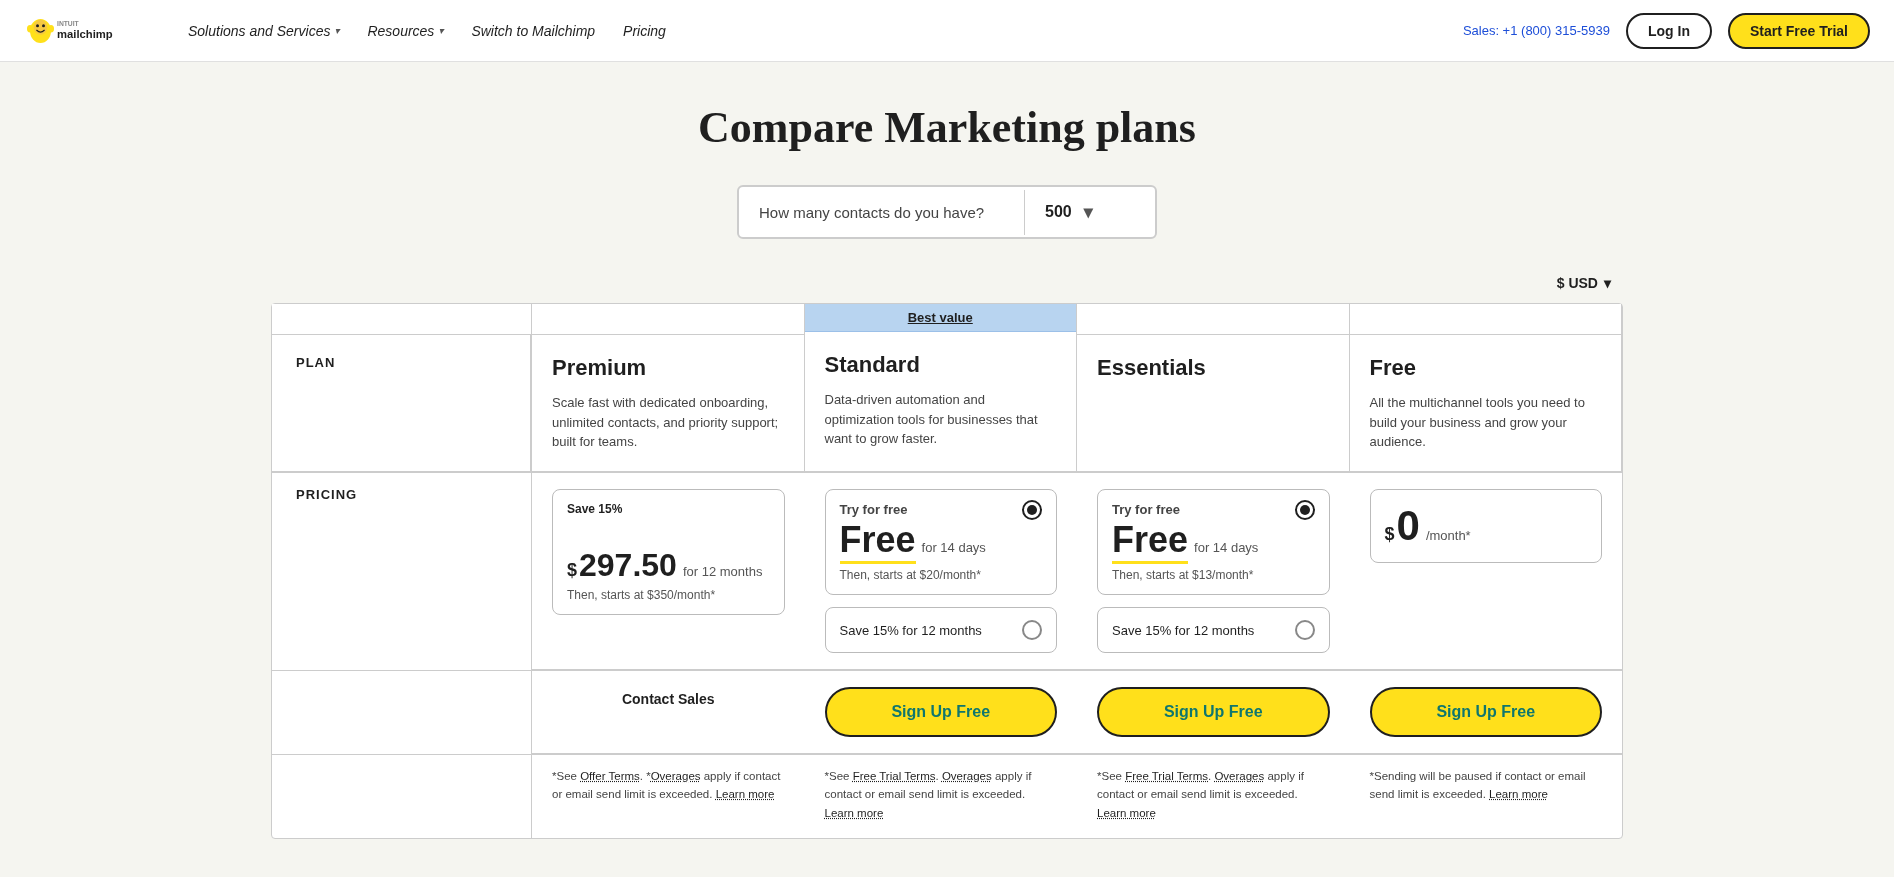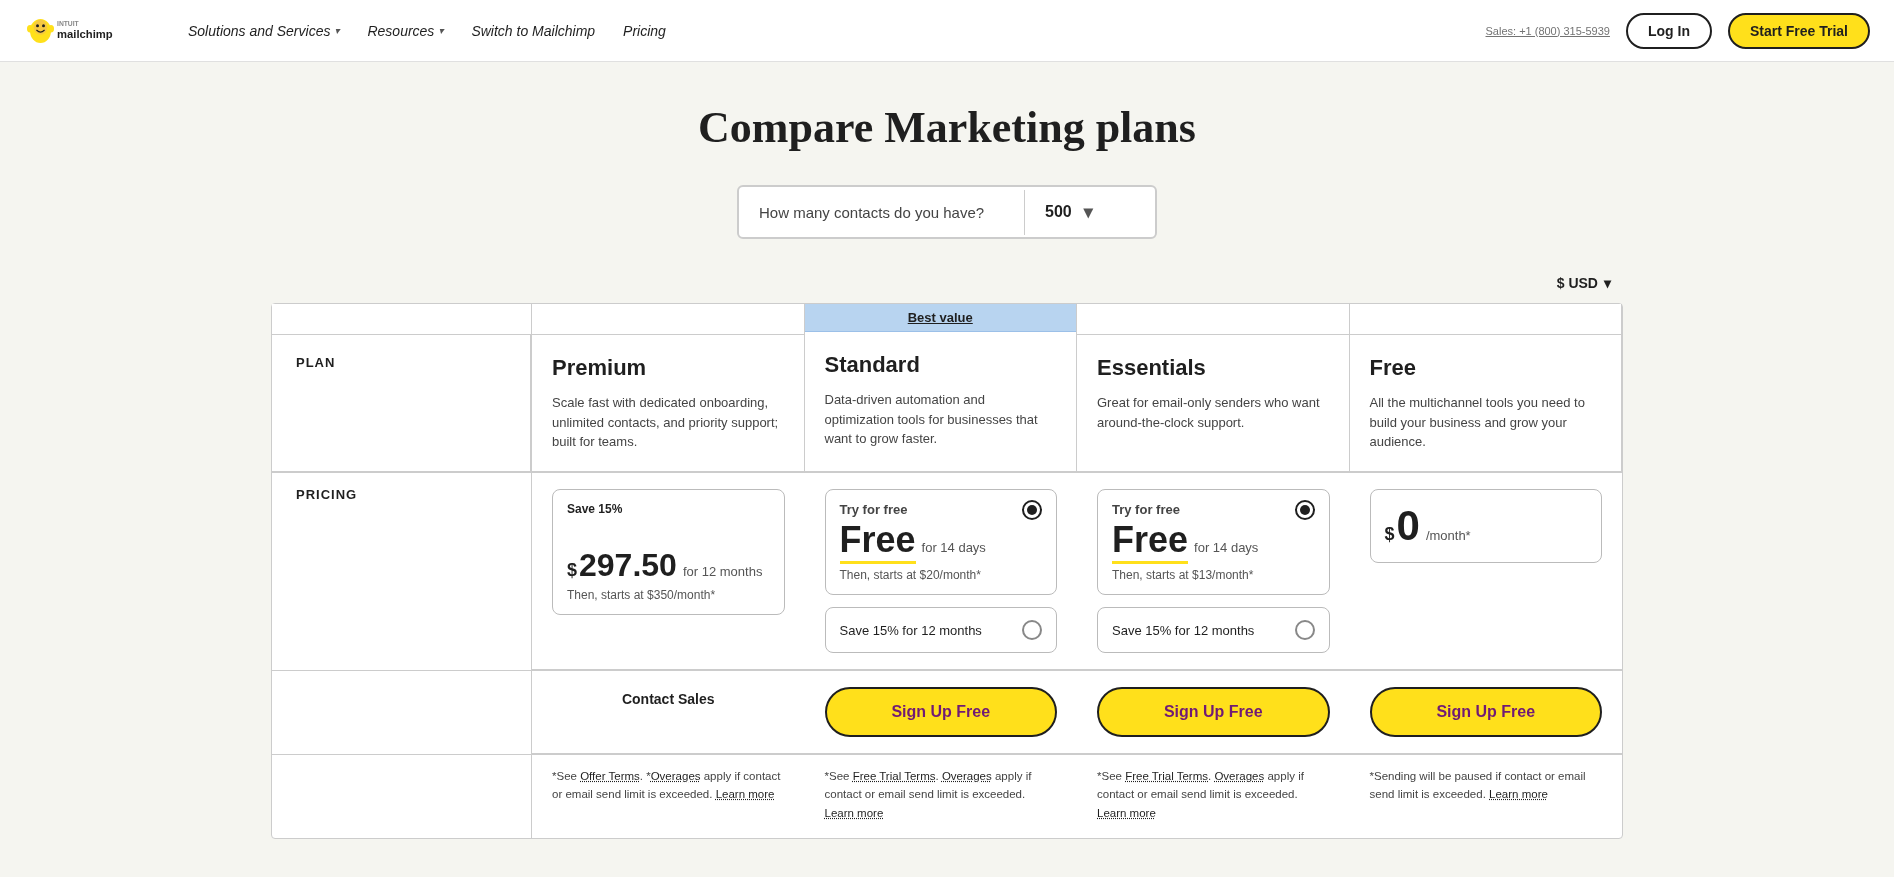--- a/index.html
+++ b/index.html
@@ -55,23 +55,22 @@
       font-size: 10px;
       color: #555;
     }
     .nav-right {
       display: flex;
       align-items: center;
       gap: 16px;
       margin-left: auto;
     }
     .nav-phone {
-      font-size: 11px;
-      color: #737373;
-      text-decoration: underline;
+      font-size: 13px;
+      color: #1d4ed8;
     }
     .btn-login {
       padding: 8px 20px;
       border: 2px solid #1f1f1f;
       background: #fff;
       border-radius: 24px;
       font-size: 14px;
       font-weight: 600;
       cursor: pointer;
       color: #1f1f1f;
@@ -360,21 +359,21 @@
     }
     .btn-sign-up {
       width: 100%;
       padding: 14px 0;
       background: #ffe01b;
       border: 2px solid #1f1f1f;
       border-radius: 28px;
       font-size: 16px;
       font-weight: 700;
       cursor: pointer;
-      color: #701a75;
+      color: #0f766e;
       text-align: center;
     }
 
     
     .plan-fine-print {
       padding: 12px 20px 16px;
       font-size: 11.5px;
       color: #444;
       line-height: 1.6;
     }
@@ -485,21 +484,20 @@
       <div class="plan-name-section" style="flex:1; background:#fff;">
         <div class="plan-name">Standard</div>
         <div class="plan-desc">Data-driven automation and optimization tools for businesses that want to grow faster.</div>
       </div>
     </div>
 
     <div class="plan-col">
       <div class="plan-best-value-bar-empty"></div>
       <div class="plan-name-section" style="flex:1;">
         <div class="plan-name">Essentials</div>
-        <div class="plan-desc">Great for email-only senders who want around-the-clock support.</div>
       </div>
     </div>
 
     <div class="plan-col">
       <div class="plan-best-value-bar-empty"></div>
       <div class="plan-name-section" style="flex:1;">
         <div class="plan-name">Free</div>
         <div class="plan-desc">All the multichannel tools you need to build your business and grow your audience.</div>
       </div>
     </div>

